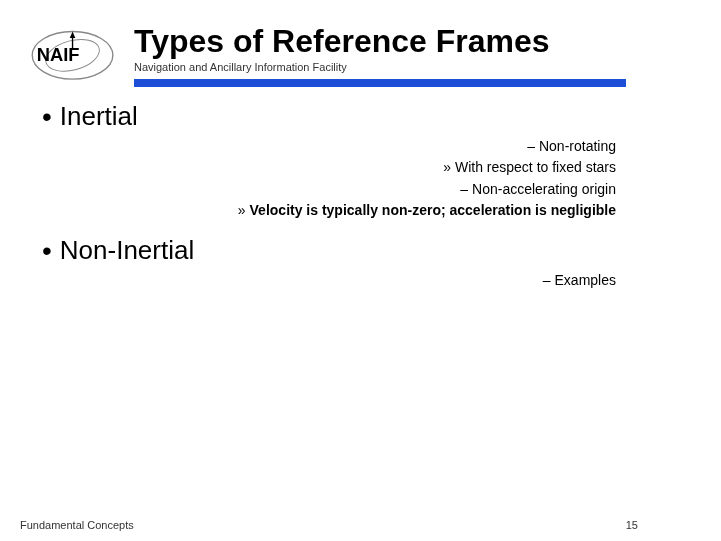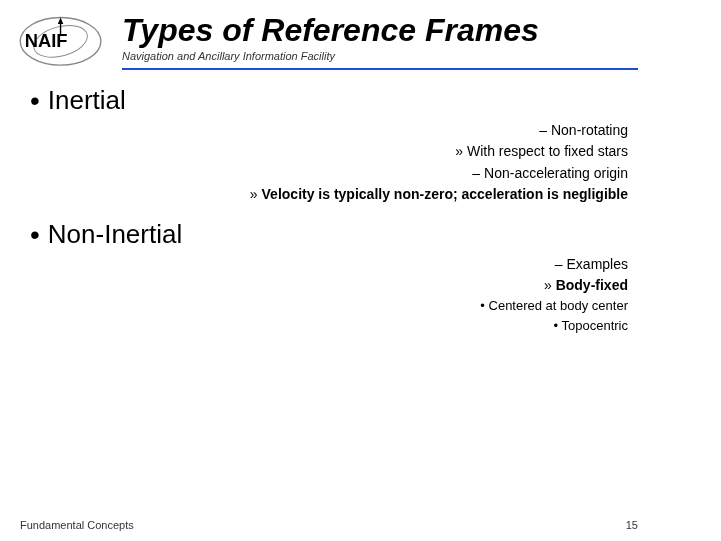--- a/index.html
+++ b/index.html
@@ -14,21 +14,21 @@
       background: #ffffff;
       font-family: Arial, Helvetica, sans-serif;
       color: #000000;
       overflow: hidden;
       position: relative;
     }
 
     .page-container {
       width: 658px;
       height: 541px;
-      padding: 0;
+      padding: 12px;
       position: relative;
     }
 
     
     .header {
       display: flex;
       align-items: center;
       padding: 12px 20px 0 16px;
       gap: 16px;
     }
@@ -37,23 +37,22 @@
       flex-shrink: 0;
     }
 
     .naif-logo {
       width: 90px;
       height: 55px;
     }
 
     .title-area {
       flex: 1;
-      border-bottom: 2px solid #1d4ed8;
+      border-bottom: 8px solid #1d4ed8;
       padding-bottom: 6px;
-      font-style: italic;
     }
 
     .page-title {
       font-size: 32px;
       font-weight: bold;
       color: #000000;
       line-height: 1.1;
     }
 
     .subtitle {
@@ -198,27 +197,20 @@
       <div class="bullet-main">
         <span class="bullet-dot">•</span>
         <span>Non-Inertial</span>
       </div>
       <ul class="sub-list">
 
         <li class="sub-item dash">
           <span>Examples</span>
           <ul class="sub-sub-list">
 
-            <li class="sub-sub-item arrow">
-              <strong>Body-fixed</strong>
-              <ul class="sub-sub-sub-list">
-                <li class="sub-sub-sub-item bullet-small">Centered at body center</li>
-                <li class="sub-sub-sub-item bullet-small">Topocentric</li>
-              </ul>
-            </li>
 
 
           </ul>
         </li>
       </ul>
     </div>
 
   </div>
 
   <div class="footer">

